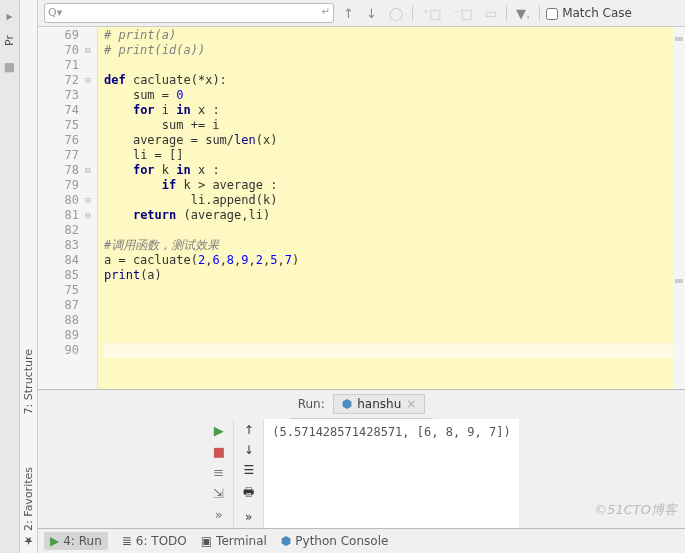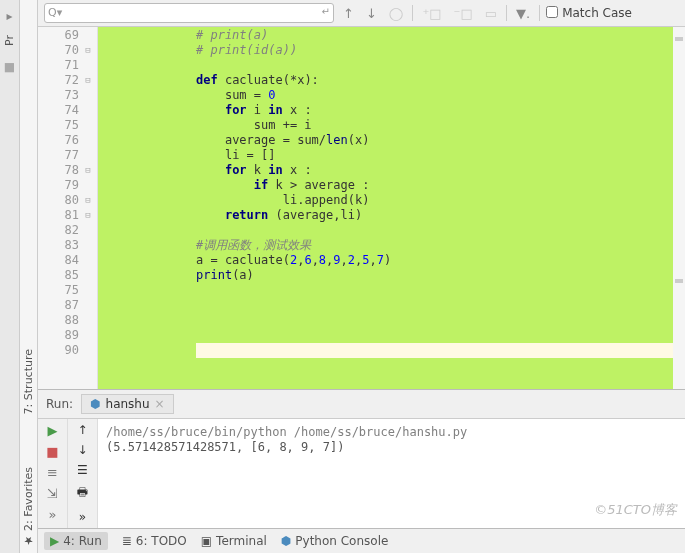--- a/index.html
+++ b/index.html
@@ -106,33 +106,32 @@
   padding: 2px 3px;
 }
 .tool-icon.disabled { color: #ccc; }
 .divider-v {
   width: 1px;
   height: 16px;
   background: #ccc;
 }
 .checkbox-group {
   display: flex;
-  align-items: flex-start;
+  align-items: flex-end;
   gap: 4px;
   font-size: 12px;
   color: #444;
 }
 .checkbox-group input { width: 12px; height: 12px; }
 .code-area {
   flex: 1;
   display: flex;
-  background: #bef264;
+  background: #fef9c3;
   overflow: hidden;
   position: relative;
-  gap: 44px;
 }
 .gutter {
   width: 60px;
   background: #f5f5f5;
   border-right: 1px solid #e0e0e0;
   text-align: right;
   padding-right: 18px;
   font-family: "DejaVu Sans Mono", monospace;
   font-size: 12px;
   color: #999;
@@ -155,32 +154,33 @@
 .code-content {
   flex: 1;
   font-family: "DejaVu Sans Mono", monospace;
   font-size: 12px;
   line-height: 15px;
   padding-top: 1px;
   padding-left: 6px;
   white-space: pre;
   color: #333;
 }
-.code-line { height: 15px; margin-left: 48px; }
+.code-line { height: 15px; }
 .code-line.caret-line { background: #fffae3; width: 100%; }
 .kw { color: #000080; font-weight: bold; }
 .cm { color: #808080; font-style: italic; }
 .num { color: #0000ff; }
 .builtin { color: #000080; }
 .run-panel {
   border-top: 1px solid #bbb;
   background: #f0f0f0;
   display: flex;
   flex-direction: column;
   position: relative;
+  align-items: center;
 }
 .run-header {
   display: flex;
   align-items: center;
   padding: 4px 8px;
   gap: 8px;
   border-bottom: 1px solid #ccc;
 }
 .run-label { font-size: 12px; color: #555; }
 .run-tab {
@@ -373,21 +373,21 @@
           <span class="ticon">⇲</span>
           <span class="ticon">»</span>
         </div>
         <div class="run-toolbar-2">
           <span class="ticon">↑</span>
           <span class="ticon">↓</span>
           <span class="ticon">☰</span>
           <span class="ticon">🖶</span>
           <span class="ticon">»</span>
         </div>
-        <div class="console-output" id="console-output"><div class="cmd-line">/home/ss/bruce/bin/python /home/ss/bruce/hanshu.py</div><div>(5.571428571428571, [6, 8, 9, 7])</div><div>&nbsp;</div></div>
+        <div class="console-output" id="console-output"><div>(5.571428571428571, [6, 8, 9, 7])</div><div>&nbsp;</div></div>
       </div>
     </div>
 
     <div class="bottom-bar">
       <div class="btn active">
         <span style="color:#4a9b4a;">▶</span>
         <span>4: Run</span>
       </div>
       <div class="btn">
         <span>≣</span>

